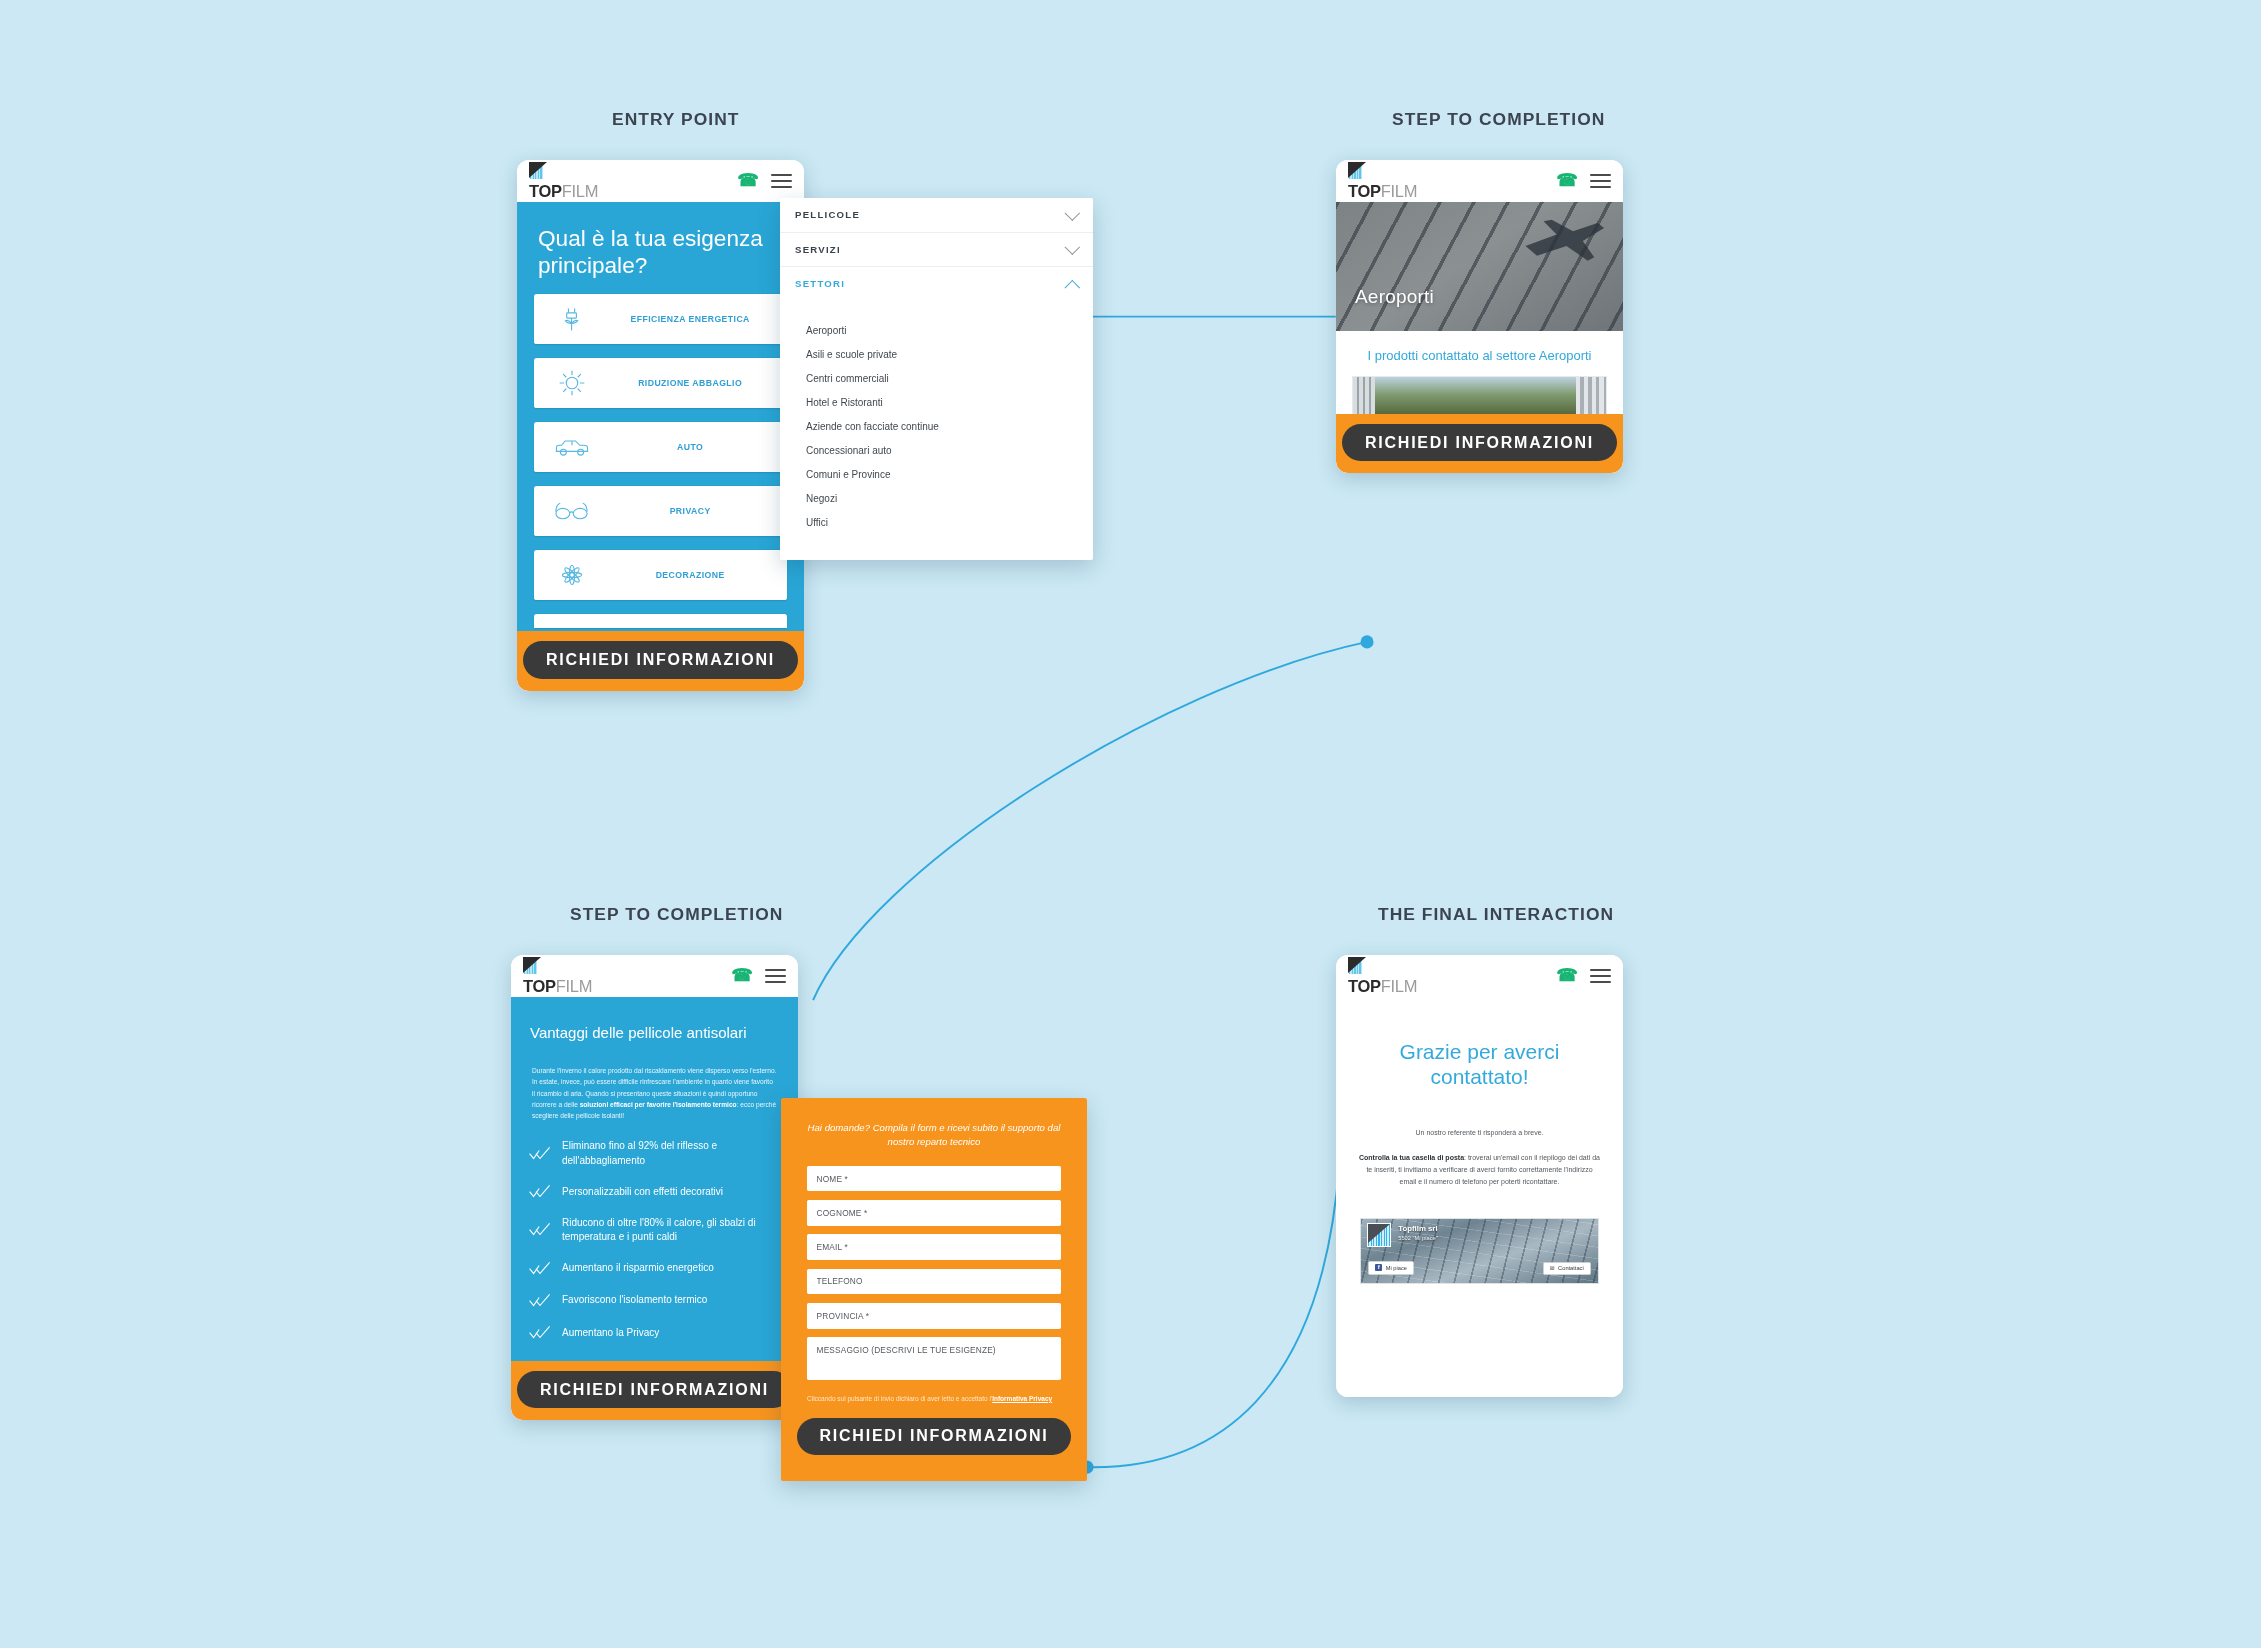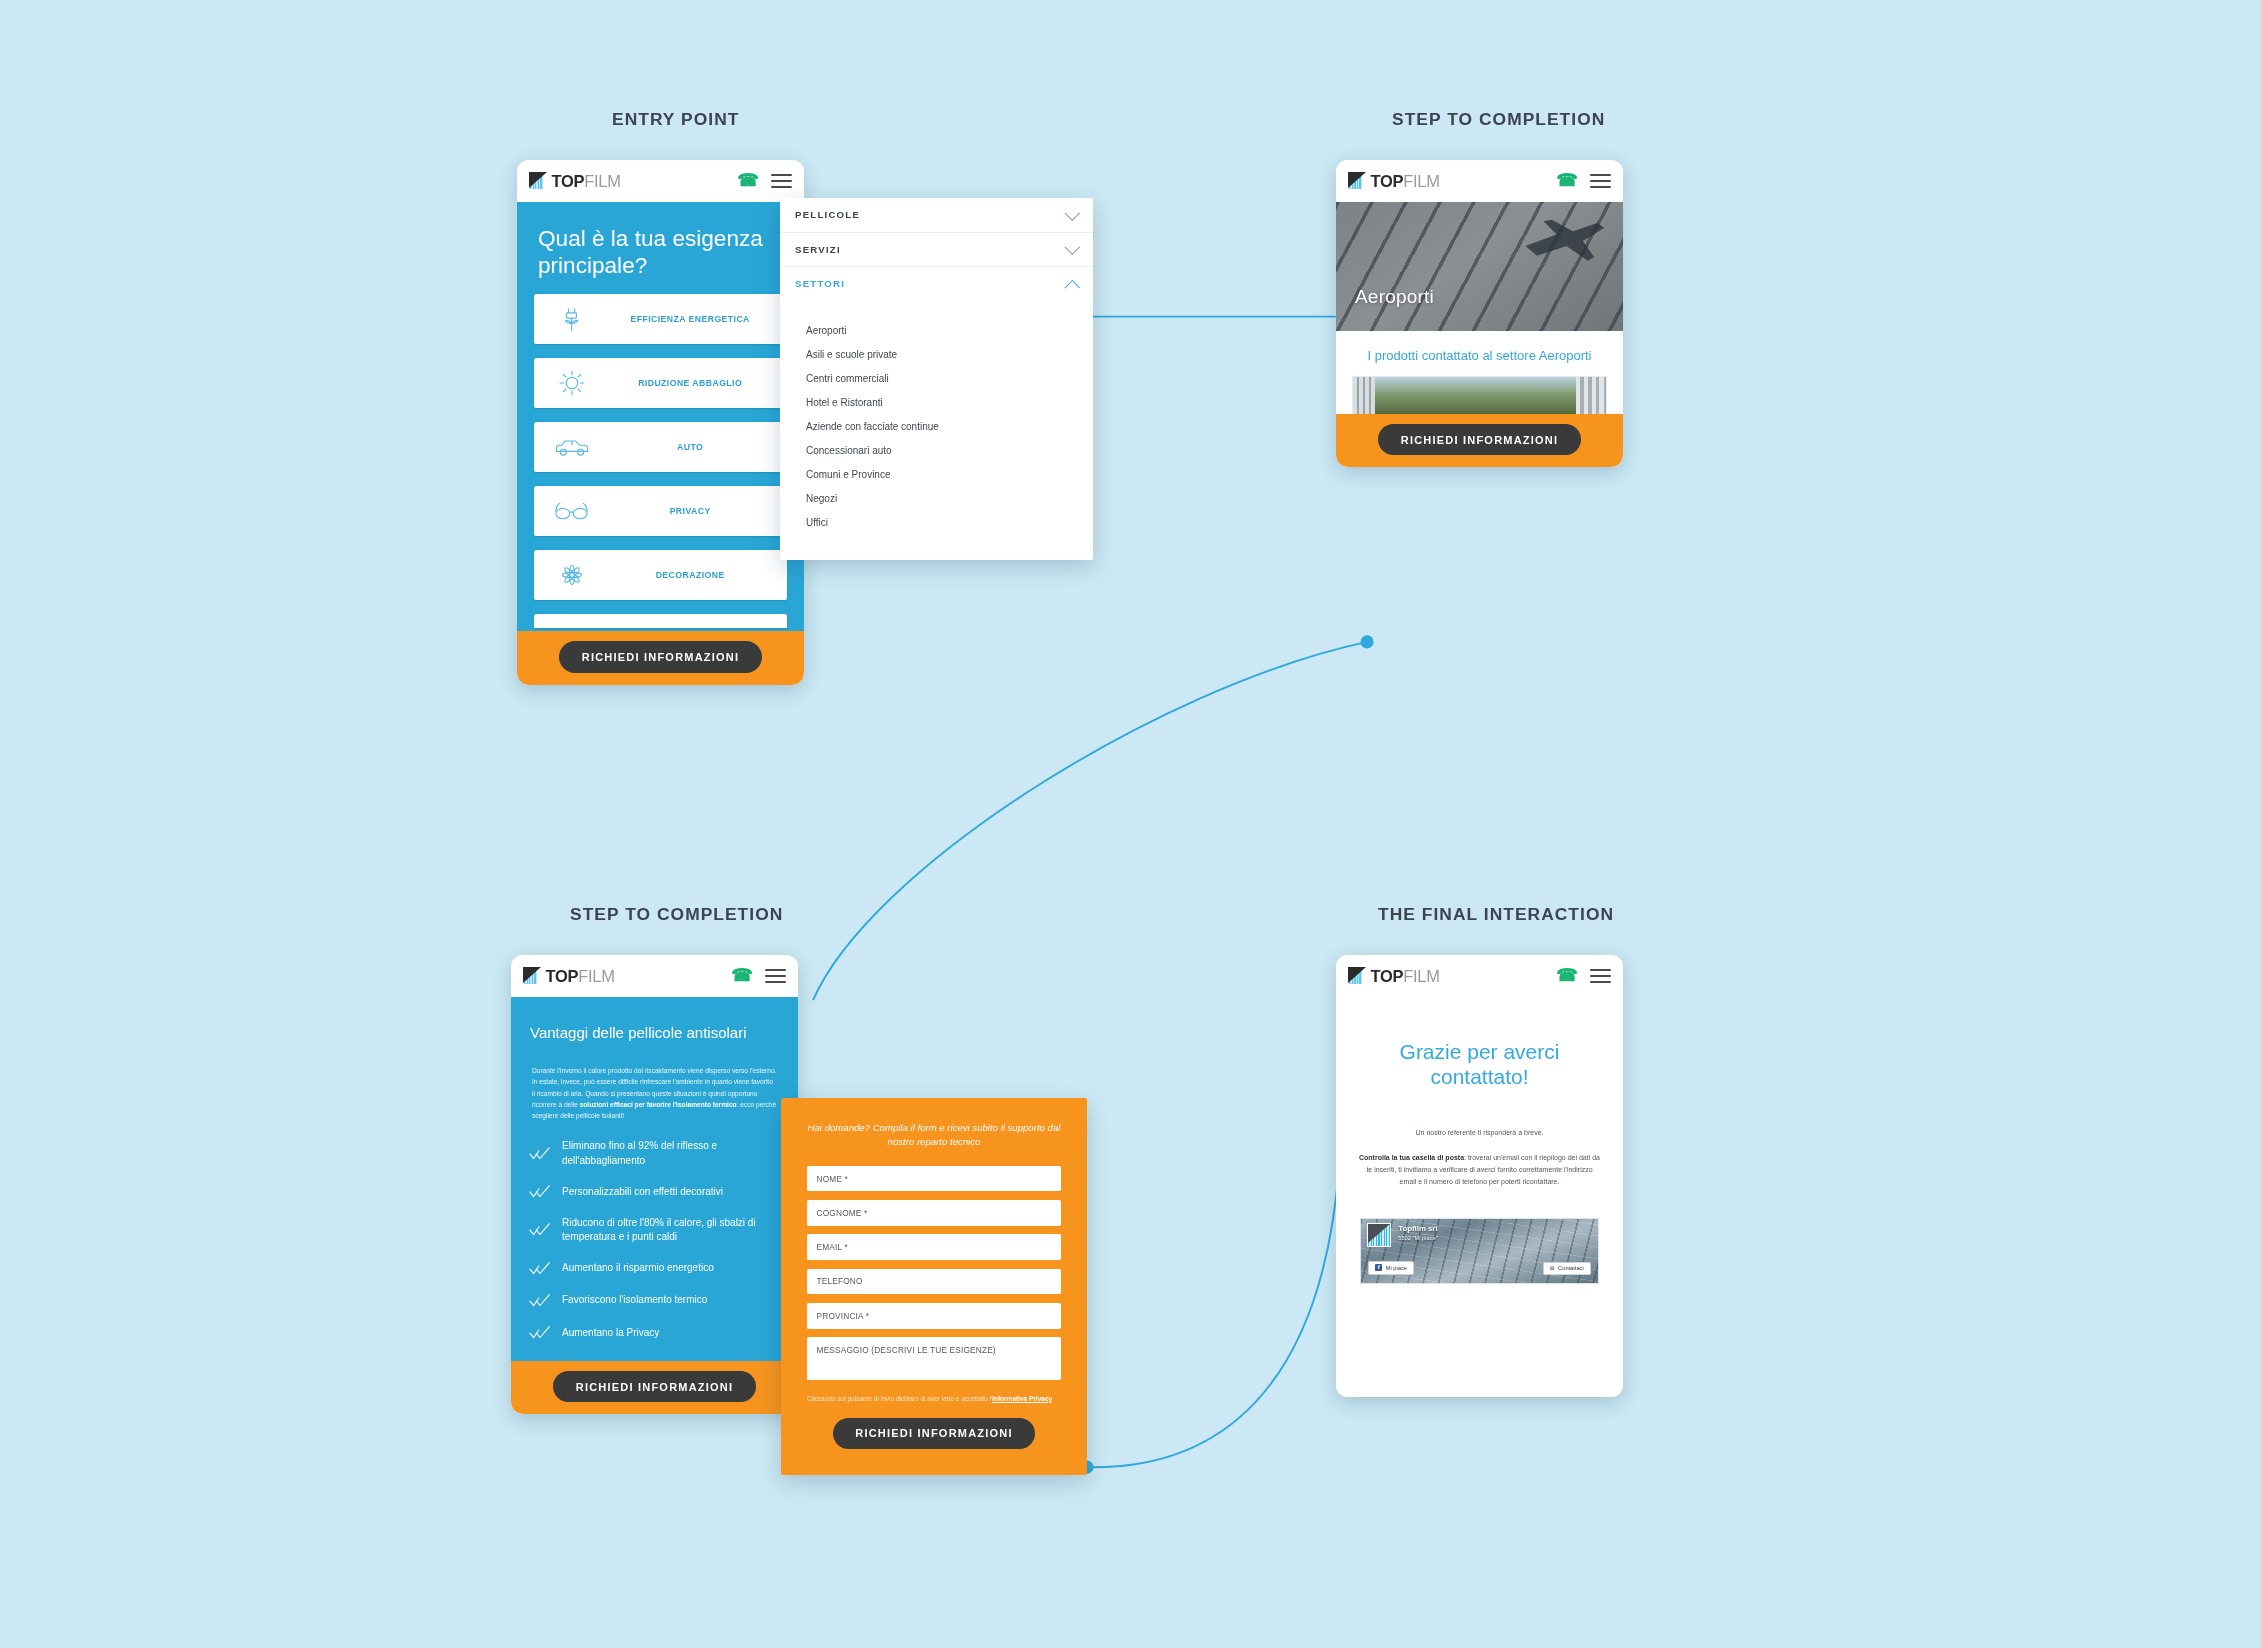--- a/index.html
+++ b/index.html
@@ -30,21 +30,21 @@
     border-radius:12px;
     box-shadow:0 5.2px 19px rgba(30,70,95,.22);
     overflow:hidden;
   }
   .phone-header{
     height:42px;background:#fff;
     display:flex;align-items:center;
     padding:0 12px;box-sizing:border-box;
     position:relative;z-index:5;
   }
-  .logo{display:flex;align-items:center;gap:3.5px;}
+  .logo{display:flex;gap:3.5px;flex-direction:column;}
   .logo-mark{width:19px;height:17.4px;position:relative;}
   .logo-tri{
     position:absolute;left:0;top:0;width:0;height:0;
     border-left:18px solid #2b2b2b;border-bottom:16.5px solid transparent;
   }
   .logo-sq{
     position:absolute;left:0.9px;top:3.5px;width:13px;height:13px;
     background:repeating-linear-gradient(90deg,#5fc6ea 0 1.3px,#b9e5f6 1.3px 2.6px);
   }
   .logo-txt{font-size:16.5px;letter-spacing:-0.3px;line-height:1;}
@@ -59,21 +59,21 @@
   .blue-body{background:#29a6d6;}
   .orange-footer{
     background:#f7941e;
     padding:10.4px 0 12px;
     display:flex;justify-content:center;
     border-radius:0 0 12px 12px;
   }
   .cta-btn{
     background:#3a3a3a;color:#fff;
     border-radius:35px;
-    font-size:11px;font-weight:bold;letter-spacing:.11em;
+    font-size:16px;font-weight:bold;letter-spacing:.11em;
     padding:9.6px 22.6px;white-space:nowrap;
     border:none;cursor:pointer;
   }
 
   
   #phone1{left:517px;top:160px;}
   .p1-title{
     color:#fff;font-size:22.6px;line-height:1.22;font-weight:300;
     padding:22.6px 21px 8.7px;
   }

